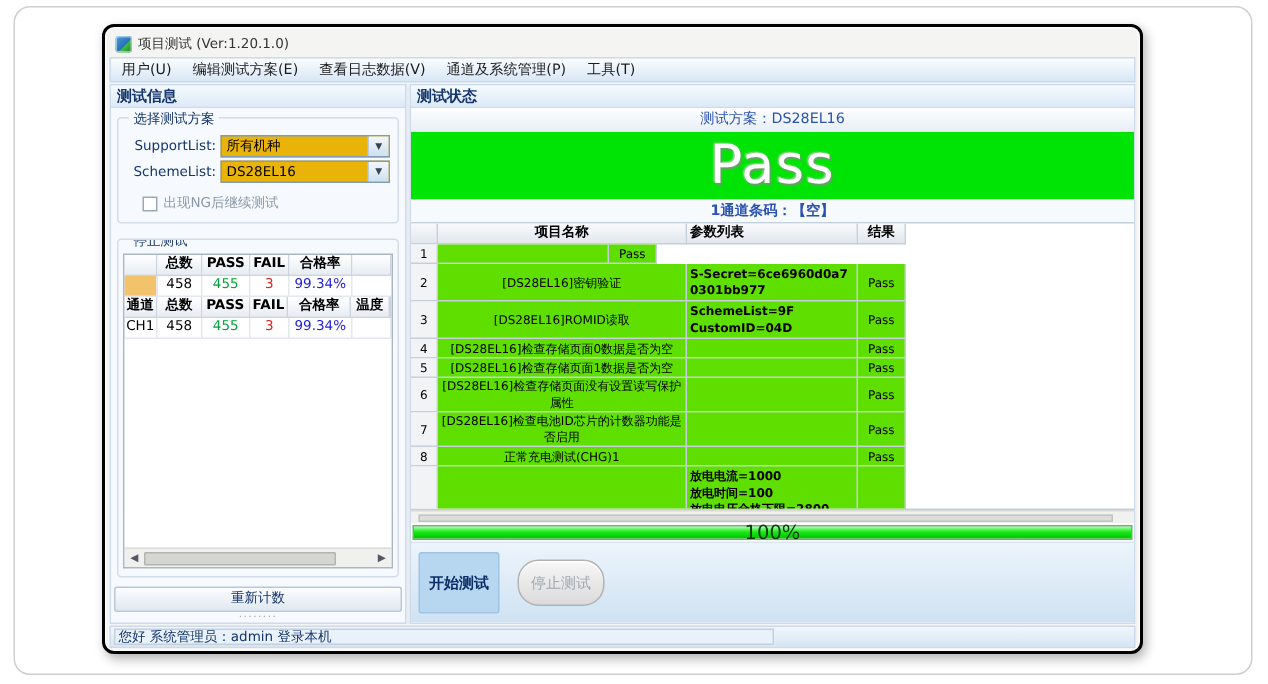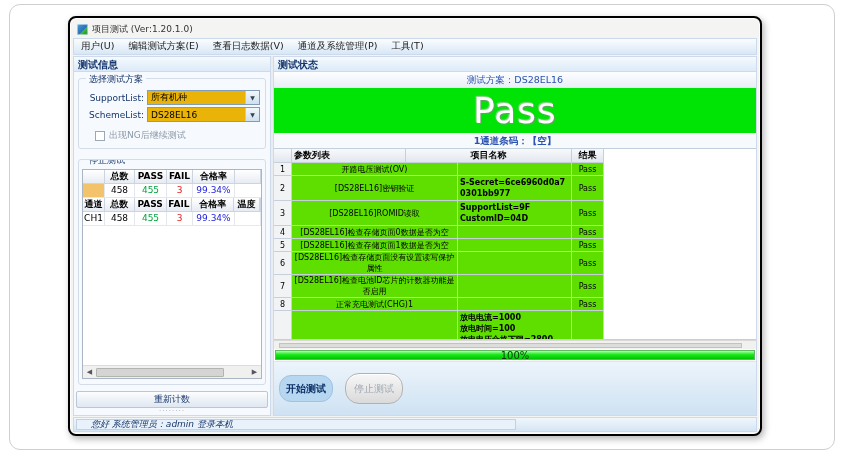--- a/index.html
+++ b/index.html
@@ -75,32 +75,32 @@
   .c-no{width:18px;background:#f2f3f5;color:#000;flex:0 0 18px;}
   .c-name{width:166px;flex:0 0 166px;text-align:center;word-break:break-all;}
   .c-par{width:114px;flex:0 0 114px;justify-content:flex-start;text-align:left;white-space:pre-line;padding:1px 2px;word-break:break-all;font-weight:bold;}
   .c-res{width:32px;flex:0 0 32px;}
   .g{background:var(--row-green);color:#000;}
 
   .thin-scroll{height:9px;flex:0 0 9px;background:#f1f1ef;border-top:1px solid #d9d9d7;display:flex;align-items:center;}
   .ts-thumb{height:5px;width:96%;margin:0 1%;background:#dddddb;border:1px solid #c2c2c0;}
   .progress-wrap{height:12px;flex:0 0 12px;padding:1px 1px;background:#fff;}
   .progress-bar{height:100%;border:1px solid #61b861;background:linear-gradient(#adffad,#1ae81a 45%,#00c400);
-    display:flex;align-items:center;justify-content:center;font-size:10px;color:#063b06;position:relative;}
+    display:flex;align-items:center;justify-content:center;font-size:13px;color:#063b06;position:relative;}
   .bottom-area{height:54px;flex:0 0 54px;background:linear-gradient(#ecf4fb,#cfe2f3);border-top:1px solid #dbe6f1;
     display:flex;align-items:center;gap:12px;padding-left:5px;}
-  .start-btn{width:54px;height:27px;background:#b7d6f0;border:1px solid #9fc3e4;border-radius:12px;color:#0b2f66;
+  .start-btn{width:54px;height:41px;background:#b7d6f0;border:1px solid #9fc3e4;border-radius:2px;color:#0b2f66;
     font-weight:bold;font-size:10px;display:flex;align-items:center;justify-content:center;}
   .stop-btn{width:58px;height:31px;background:linear-gradient(#f7f7f7,#dadada);border:1px solid #b2b2b2;border-radius:14px;
     color:#9fa8b2;font-size:10px;display:flex;align-items:center;justify-content:center;box-shadow:inset 0 1px 0 #fff;}
 
   .statusbar{height:15px;flex:0 0 15px;margin-top:1px;background:linear-gradient(#f0f7fd,#d5e5f4);border:1px solid var(--border-blue);
     display:flex;align-items:center;font-size:9px;color:var(--navy);}
   .status-cell{height:11px;margin-left:2px;flex:0 0 440px;border:1px solid #c3d0de;background:#e9f2fa;
-    display:flex;align-items:center;padding-left:14px;white-space:nowrap;overflow:hidden;font-style:italic;}
+    display:flex;align-items:center;padding-left:2px;white-space:nowrap;overflow:hidden;}
 </style>
 </head>
 <body>
 
 <div class="canvas-frame"></div>
 
 <div class="window">
 
   <div class="titlebar">
     <span class="app-icon"></span>
@@ -204,43 +204,42 @@
       <div class="scheme-strip">测试方案：DS28EL16</div>
       <div class="pass-banner">
         <span class="pass-text">Pass</span>
       </div>
       <div class="barcode-strip">1通道条码：【空】</div>
 
       <div class="table-region">
         <div class="items-table">
           <div class="irow ihead">
             <div class="icell c-no"></div>
+            <div class="icell c-name">项目名称</div>
             <div class="icell c-par">参数列表</div>
-            <div class="icell c-name">项目名称</div>
             <div class="icell c-res">结果</div>
           </div>
           <div id="items-table-body">
   <div class="irow">
     <div class="icell c-no">1</div>
-    <div class="icell c-name g">开路电压测试(OV)</div>
     <div class="icell c-par g"></div>
     <div class="icell c-res g">Pass</div>
   </div>
 
   <div class="irow">
     <div class="icell c-no">2</div>
     <div class="icell c-name g">[DS28EL16]密钥验证</div>
     <div class="icell c-par g">S-Secret=6ce6960d0a70301bb977</div>
     <div class="icell c-res g">Pass</div>
   </div>
 
   <div class="irow">
     <div class="icell c-no">3</div>
     <div class="icell c-name g">[DS28EL16]ROMID读取</div>
-    <div class="icell c-par g">SupportList=9F
+    <div class="icell c-par g">SchemeList=9F
 CustomID=04D</div>
     <div class="icell c-res g">Pass</div>
   </div>
 
   <div class="irow">
     <div class="icell c-no">4</div>
     <div class="icell c-name g">[DS28EL16]检查存储页面0数据是否为空</div>
     <div class="icell c-par g"></div>
     <div class="icell c-res g">Pass</div>
   </div>

